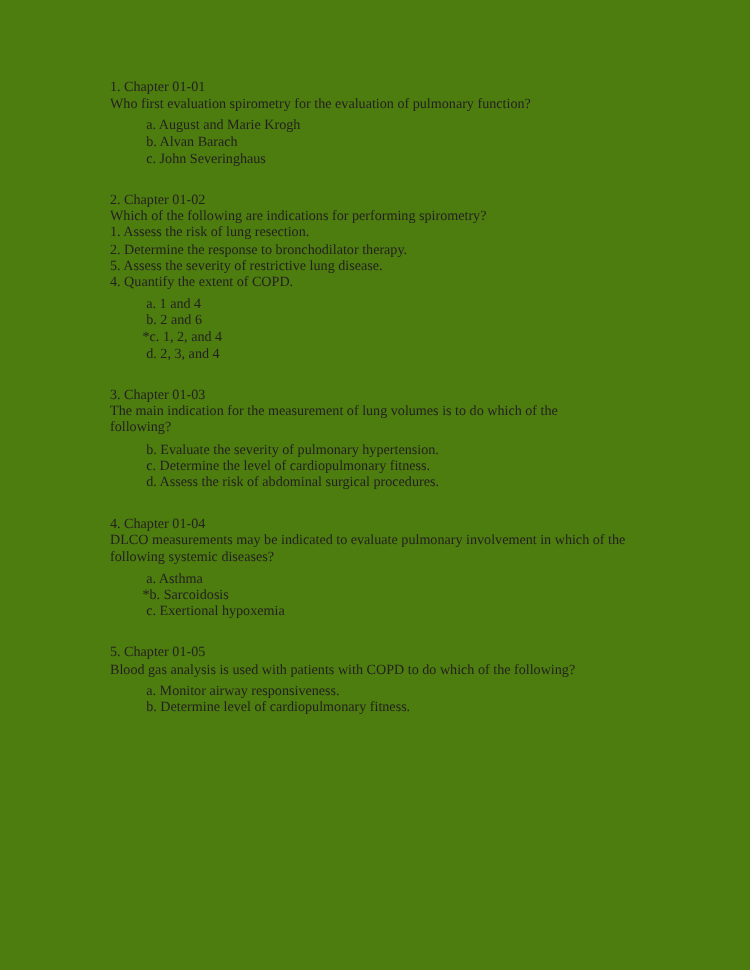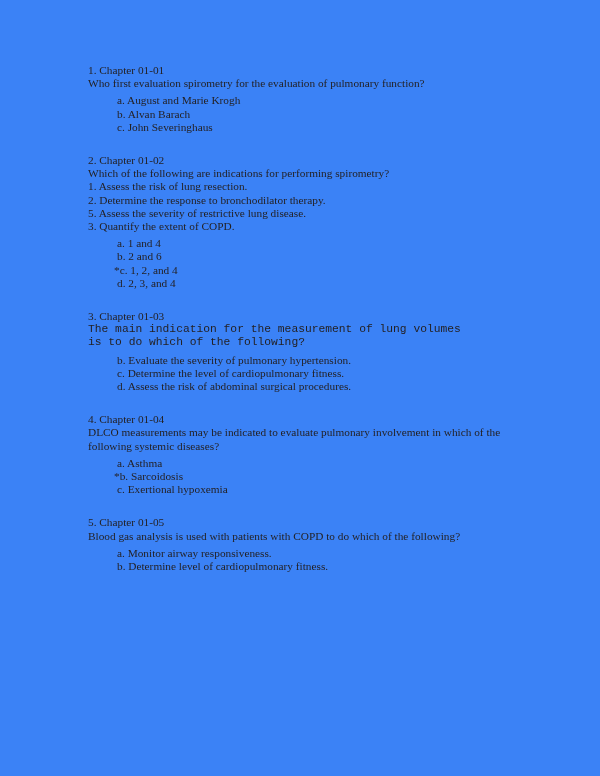--- a/index.html
+++ b/index.html
@@ -15,21 +15,21 @@
     -webkit-font-smoothing: antialiased;
     overflow: hidden;
     position: relative;
   }
   .page {
     position: absolute;
     left: 0;
     top: 0;
     width: 600px;
     height: 776px;
-    background: #3b82f6;
+    background: #4d7c0f;
   }
   .content {
     position: absolute;
     left: 88px;
     top: 64px;
     width: 428px;
   }
   .qblock {
     margin-bottom: 20px;
   }
@@ -46,21 +46,20 @@
     line-height: 13.2px;
     text-align: left;
   }
   .q-substem {
     font-size: 11.3px;
     line-height: 13.2px;
     white-space: pre;
   }
   .stem-narrow {
     width: 385px;
-    font-family: Liberation Mono, monospace;
   }
   .stem-wide {
     width: 428px;
   }
   .options {
     margin-top: 4px;
     padding-left: 29px;
   }
   .option {
     font-size: 11.3px;
@@ -87,21 +86,21 @@
         <div class="option">c. John Severinghaus</div>
       </div>
     </div>
 
     <div class="qblock">
       <div class="q-id">2. Chapter 01-02</div>
       <div class="q-stem stem-wide">Which of the following are indications for performing spirometry?</div>
       <div class="q-substem">1. Assess the risk of lung resection.</div>
       <div class="q-substem">2. Determine the response to bronchodilator therapy.</div>
       <div class="q-substem">5. Assess the severity of restrictive lung disease.</div>
-      <div class="q-substem">3. Quantify the extent of COPD.</div>
+      <div class="q-substem">4. Quantify the extent of COPD.</div>
       <div class="options">
         <div class="option">a. 1 and 4</div>
         <div class="option">b. 2 and 6</div>
         <div class="option starred">*c. 1, 2, and 4</div>
         <div class="option">d. 2, 3, and 4</div>
       </div>
     </div>
 
     <div class="qblock">
       <div class="q-id">3. Chapter 01-03</div>

